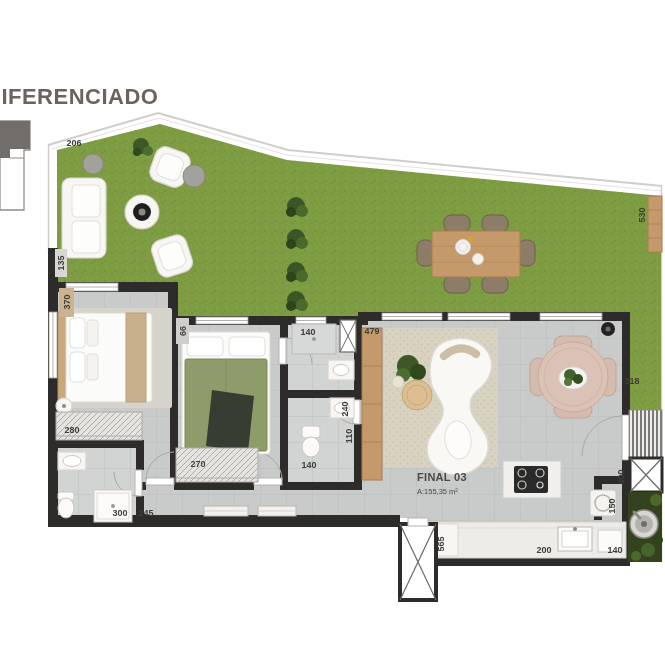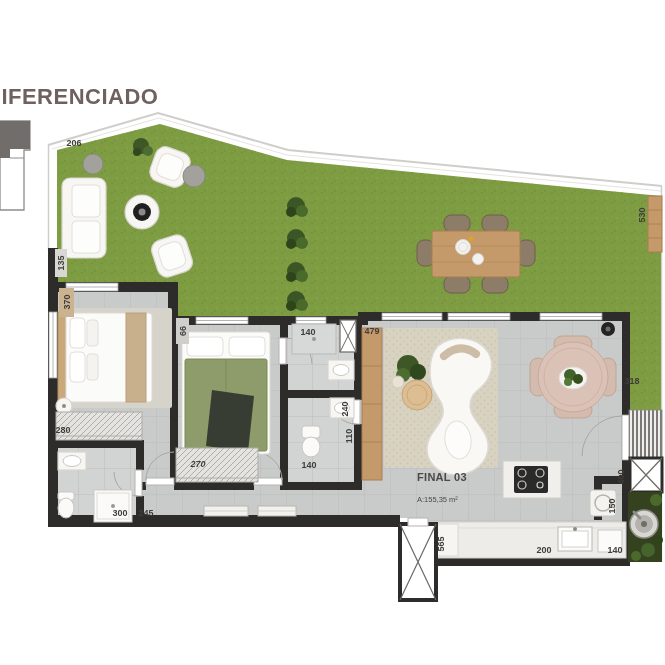--- a/index.html
+++ b/index.html
@@ -6,21 +6,21 @@
   .stage{position:relative;width:665px;height:665px;overflow:hidden;background:#fff;
          font-family:"Liberation Sans",sans-serif;}
   .plan-title{position:absolute;left:-15px;top:84px;font-weight:800;font-size:22px;
               letter-spacing:.5px;color:var(--title,#6e615e);white-space:nowrap;}
   #plan{position:absolute;left:0;top:0;}
   .dim{position:absolute;transform:translate(-50%,-50%);font-size:9px;font-weight:700;
        color:var(--label,#3f3e3b);white-space:nowrap;line-height:1;}
   .dim.v{transform:translate(-50%,-50%) rotate(-90deg);}
   .unit-label{position:absolute;left:417px;top:471px;color:#4b4946;}
   .unit-label .nm{font-size:11px;font-weight:700;letter-spacing:.3px;}
-  .unit-label .ar{font-size:7.5px;font-weight:400;margin-top:12px;}
+  .unit-label .ar{font-size:7.5px;font-weight:400;margin-top:4px;}
   
   .f-wall{fill:var(--wall,#2d2c2a);}
   .f-floor{fill:var(--floor,#c9cbca);}
   .f-grass{fill:var(--grass,#7e9c42);}
   .f-wood{fill:var(--wood,#c59a6a);stroke:var(--wood_dark,#a87f4e);stroke-width:1;}
   .f-white{fill:var(--furniture_white,#f7f6f3);stroke:var(--furniture_stroke,#d8d5d0);stroke-width:1.2;}
   .f-planter{fill:var(--planter,#35421f);}
 </style>
 </head>
 <body>
@@ -381,22 +381,22 @@
       <div class="dim v" style="left: 642px; top: 215px;">530</div>
       <div class="dim" style="left: 632px; top: 381px;">318</div>
       <div class="dim v" style="left: 61px; top: 263px;">135</div>
       <div class="dim v" style="left: 67px; top: 302px;">370</div>
       <div class="dim v" style="left: 183px; top: 331px;">66</div>
       <div class="dim" style="left: 308px; top: 332px;">140</div>
       <div class="dim" style="left: 372px; top: 331px;">479</div>
       <div class="dim v" style="left: 345px; top: 409px;">240</div>
       <div class="dim v" style="left: 349px; top: 436px;">110</div>
       <div class="dim" style="left: 309px; top: 465px;">140</div>
-      <div class="dim" style="left: 63px; top: 430px;">280</div>
-      <div class="dim" style="left: 198px; top: 464px; font-style: italic;">270</div>
+      <div class="dim" style="left: 72px; top: 430px;">280</div>
+      <div class="dim" style="left: 198px; top: 464px;">270</div>
       <div class="dim" style="left: 120px; top: 513px;">300</div>
       <div class="dim" style="left: 146px; top: 513px;">245</div>
       <div class="dim v" style="left: 621px; top: 477px;">400</div>
       <div class="dim v" style="left: 612px; top: 506px;">150</div>
       <div class="dim v" style="left: 441px; top: 544px;">565</div>
       <div class="dim" style="left: 544px; top: 550px;">200</div>
       <div class="dim" style="left: 615px; top: 550px;">140</div>
     </div>
 
   <div class="unit-label">

